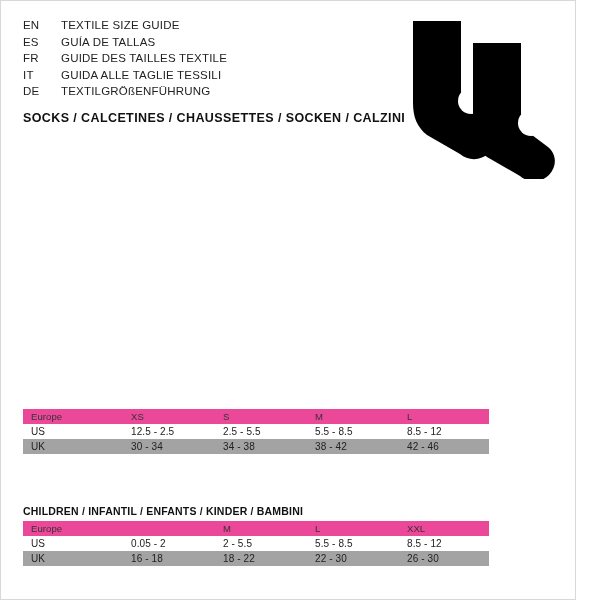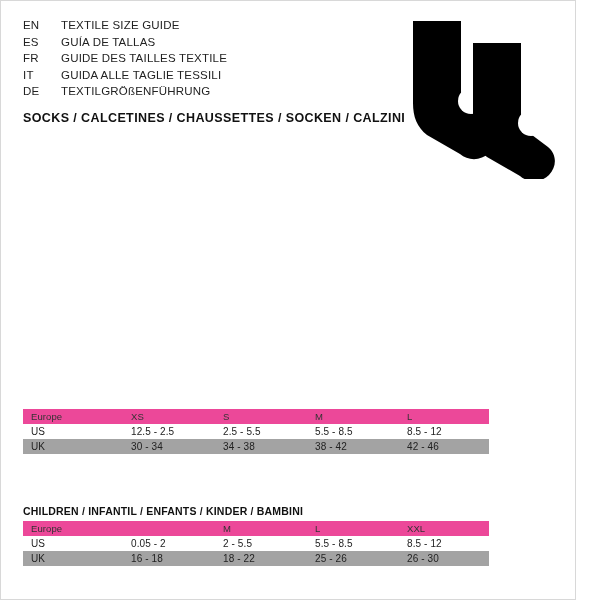--- a/index.html
+++ b/index.html
@@ -212,20 +212,20 @@
           <td>US</td>
           <td>0.05 - 2</td>
           <td>2 - 5.5</td>
           <td>5.5 - 8.5</td>
           <td>8.5 - 12</td>
         </tr>
         <tr class="alt">
           <td>UK</td>
           <td>16 - 18</td>
           <td>18 - 22</td>
-          <td>25 - 26</td>
+          <td>22 - 30</td>
           <td>26 - 30</td>
         </tr>
       </tbody>
     </table>
   </div>
 
 </div>
 
 </body></html>

